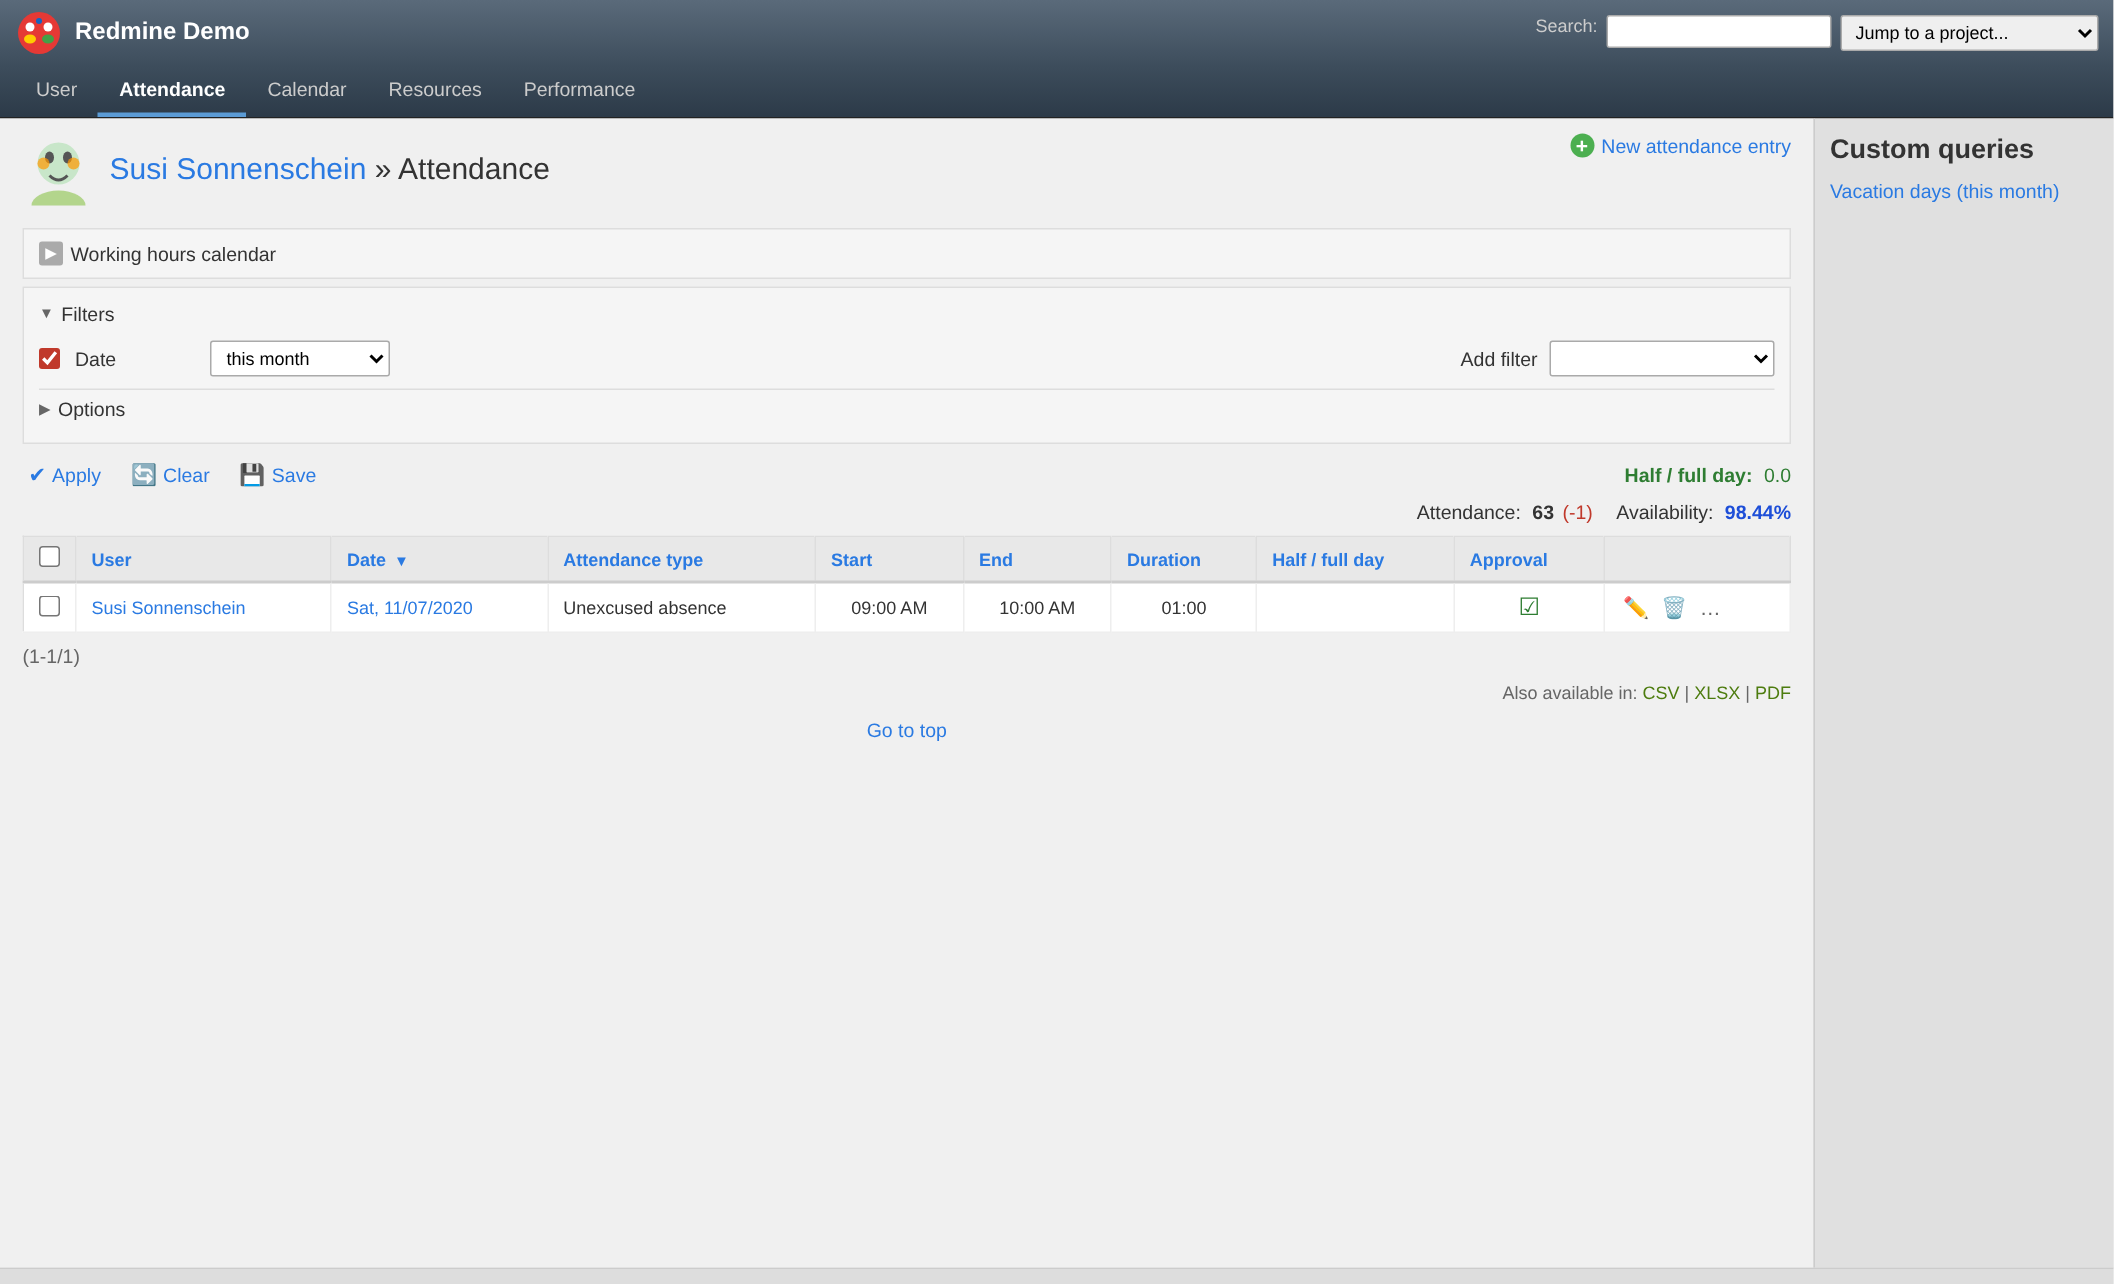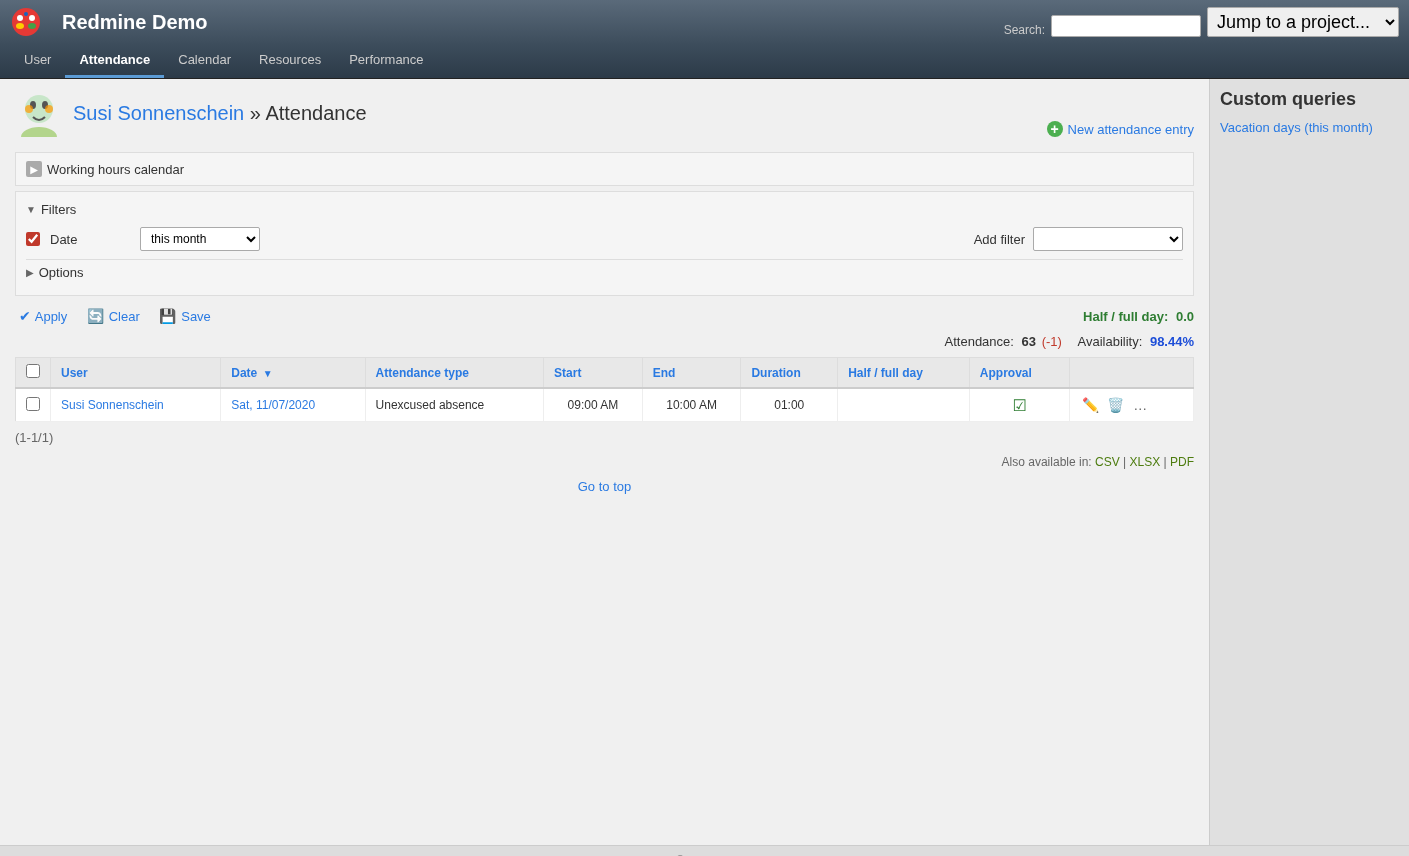--- a/index.html
+++ b/index.html
@@ -10,51 +10,51 @@
       background: #4a5568;
       background: linear-gradient(to bottom, #5a6a7a, #3d4d5c);
       display: flex;
       align-items: center;
       padding: 0 10px;
       height: 44px;
     }
     #logo-area {
       display: flex;
       align-items: center;
-      gap: 20px;
+      gap: 8px;
       color: white;
-      font-size: 20px;
+      font-size: 16px;
       font-weight: bold;
       margin-right: 20px;
     }
     .logo-icon {
       width: 32px;
       height: 32px;
     }
     #search-area {
       margin-left: auto;
       display: flex;
-      align-items: flex-end;
+      align-items: flex-start;
       gap: 6px;
       color: #ccc;
       font-size: 12px;
     }
     #search-input {
       width: 150px;
       padding: 3px 5px;
       border: 1px solid #aaa;
       border-radius: 2px;
       font-size: 12px;
     }
     #project-jump {
-      width: 192px;
+      width: 172px;
       padding: 3px 5px;
       border: 1px solid #aaa;
       border-radius: 2px;
-      font-size: 18px;
+      font-size: 12px;
     }
 
     
     #mainnav {
       background: #4a5568;
       background: linear-gradient(to bottom, #3d4d5c, #2c3a48);
       display: flex;
       padding: 0 10px;
       border-bottom: 1px solid #222;
     }
@@ -85,21 +85,21 @@
     #sidebar {
       width: 200px;
       background: #e0e0e0;
       padding: 10px;
       border-left: 1px solid #ccc;
     }
 
     
     #page-header {
       display: flex;
-      align-items: flex-end;
+      align-items: flex-start;
       justify-content: space-between;
       margin-bottom: 15px;
     }
     #page-title-area {
       display: flex;
       align-items: center;
       gap: 10px;
     }
     #page-title {
       font-size: 20px;
@@ -481,21 +481,21 @@
           <span class="action-icon">🔄</span>
           <span>Clear</span>
         </button>
         <button class="action-btn">
           <span class="action-icon">💾</span>
           <span>Save</span>
         </button>
       </div>
       <div id="half-full-day">
         <span>Half / full day:</span>
-        <span style="color:#2e7d32; font-weight:bold; margin-left:4px;">0.0</span>
+        <span style="color:#2e7d32; font-weight:normal; margin-left:4px;">0.0</span>
       </div>
     </div>
 
     <div id="stats-bar">
       <span>Attendance:</span>
       <span class="attendance-count" style="font-weight:bold;margin-left:4px;margin-top:17px;">63</span>
       <span class="negative" style="color:#c0392b; margin-left:2px;">(-1)</span>
       <span style="margin-left:12px;">Availability:</span>
       <span class="availability" style="font-weight:bold; color:#1d4ed8; margin-left:4px;">98.44%</span>
     </div>

